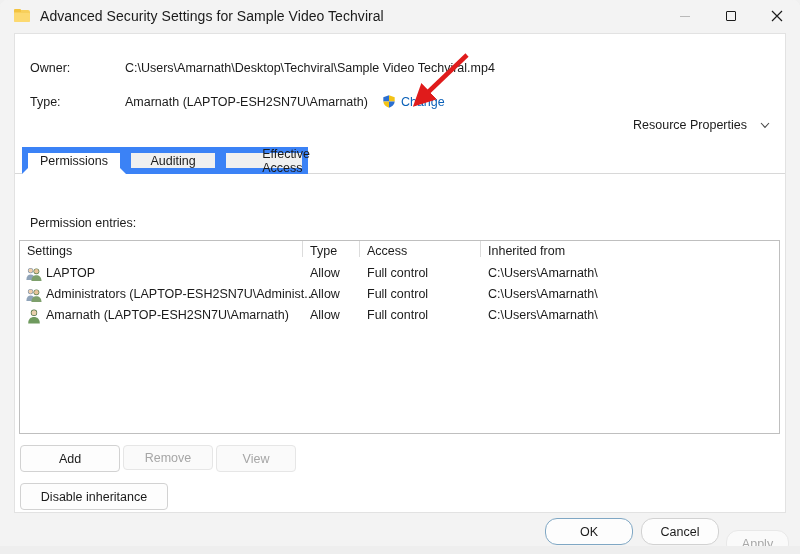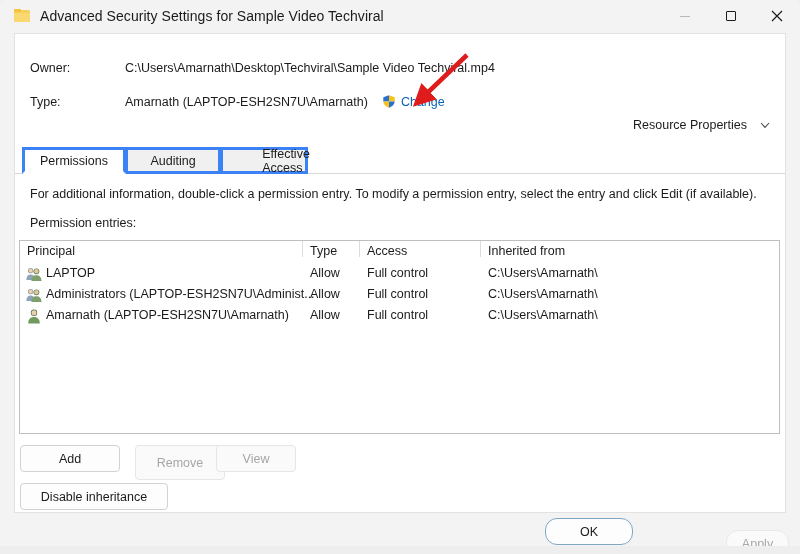--- a/index.html
+++ b/index.html
@@ -188,21 +188,21 @@
     position: absolute;
     top: 0;
     height: 27px;
     box-sizing: border-box;
     display: flex;
     align-items: center;
     justify-content: center;
     font-size: 12.5px;
     color: #1b1b1b;
     cursor: pointer;
-    border: 3px solid #3b82f6;
+    border: 6px solid #3b82f6;
     background: #f0f0f0;
   }
   .tab.active {
     background: #ffffff;
     border-bottom-color: #ffffff;
     z-index: 2;
   }
   #tab-permissions { left: 7px;   width: 104px; }
   #tab-auditing    { left: 110px; width: 96px; }
   #tab-effective   { left: 205px; width: 88px; padding-left: 44px; }
@@ -299,21 +299,21 @@
     cursor: pointer;
     padding: 0;
   }
   .btn.disabled {
     color: #a6a6a6;
     background: #fafafa;
     border-color: #e6e6e6;
     cursor: default;
   }
   #btn-add       { left: 5px;   top: 411px; width: 100px; height: 27px; }
-  #btn-remove    { left: 120px; top: 411px; width: 90px;  height: 35px; }
+  #btn-remove    { left: 108px; top: 411px; width: 90px;  height: 25px; }
   #btn-view      { left: 201px; top: 411px; width: 80px;  height: 27px; }
   #btn-disinh    { left: 5px;   top: 449px; width: 148px; height: 27px; }
 
   
   .footer-btn {
     position: absolute;
     box-sizing: border-box;
     background: #fdfdfd;
     border: 1px solid #d2d2d2;
     border-radius: 12px;
@@ -422,31 +422,30 @@
       </svg>
     </div>
 
     <div class="tabstrip">
       <div class="tabstrip-line"></div>
       <div class="tab active" id="tab-permissions">Permissions</div>
       <div class="tab" id="tab-auditing">Auditing</div>
       <div class="tab" id="tab-effective">Effective Access</div>
     </div>
 
-    <div class="info-text">For additional information, double-click a permission entry. To modify a permission entry, select the entry and click Edit (if available).</div>
     <div class="entries-label">Permission entries:</div>
 
     <div class="listbox">
       <div class="lb-inner" id="lb-inner">
         <div class="col-sep" style="left:282px"></div>
         <div class="col-sep" style="left:339px"></div>
         <div class="col-sep" style="left:460px"></div>
 
         <div class="hdr-row">
-          <div class="hdr-cell c-principal">Principal</div>
+          <div class="hdr-cell c-principal">Settings</div>
           <div class="hdr-cell c-type">Type</div>
           <div class="hdr-cell c-access">Access</div>
           <div class="hdr-cell c-inherited">Inherited from</div>
         </div>
 
       <div class="row" style="top: 22px;">
             <span class="prin-icon"><svg viewBox="0 0 16 16" width="16" height="16">
                 <circle cx="4.6" cy="4.6" r="2.7" fill="#7a8fa6"></circle>
                 <path d="M0.4 14 C0.4 10.3 2.2 8.6 4.6 8.6 C7 8.6 8.8 10.3 8.8 14 Z" fill="#8fa3b8"></path>
                 <circle cx="10.4" cy="5.3" r="2.9" fill="#5a7d4e"></circle>
@@ -487,20 +486,21 @@
         </div>
     </div>
 
     <button class="btn" id="btn-add">Add</button>
     <button class="btn disabled" id="btn-remove">Remove</button>
     <button class="btn disabled" id="btn-view">View</button>
     <button class="btn" id="btn-disinh">Disable inheritance</button>
   </div>
 
   <button class="footer-btn default" id="btn-ok">OK</button>
+  <button class="footer-btn" id="btn-cancel">Cancel</button>
   <button class="footer-btn disabled" id="btn-apply">Apply</button>
 
   <svg class="annot-arrow" viewBox="0 0 70 62">
     <defs>
       <marker id="arrowhead" markerWidth="5" markerHeight="5" refX="2.2" refY="2.5" orient="auto">
         <path d="M0,0 L5,2.5 L0,5 Z" fill="#e01b1b"></path>
       </marker>
     </defs>
     <line x1="62" y1="5" x2="17" y2="48" stroke="#e01b1b" stroke-width="4.5" marker-end="url(#arrowhead)"></line>
   </svg>

